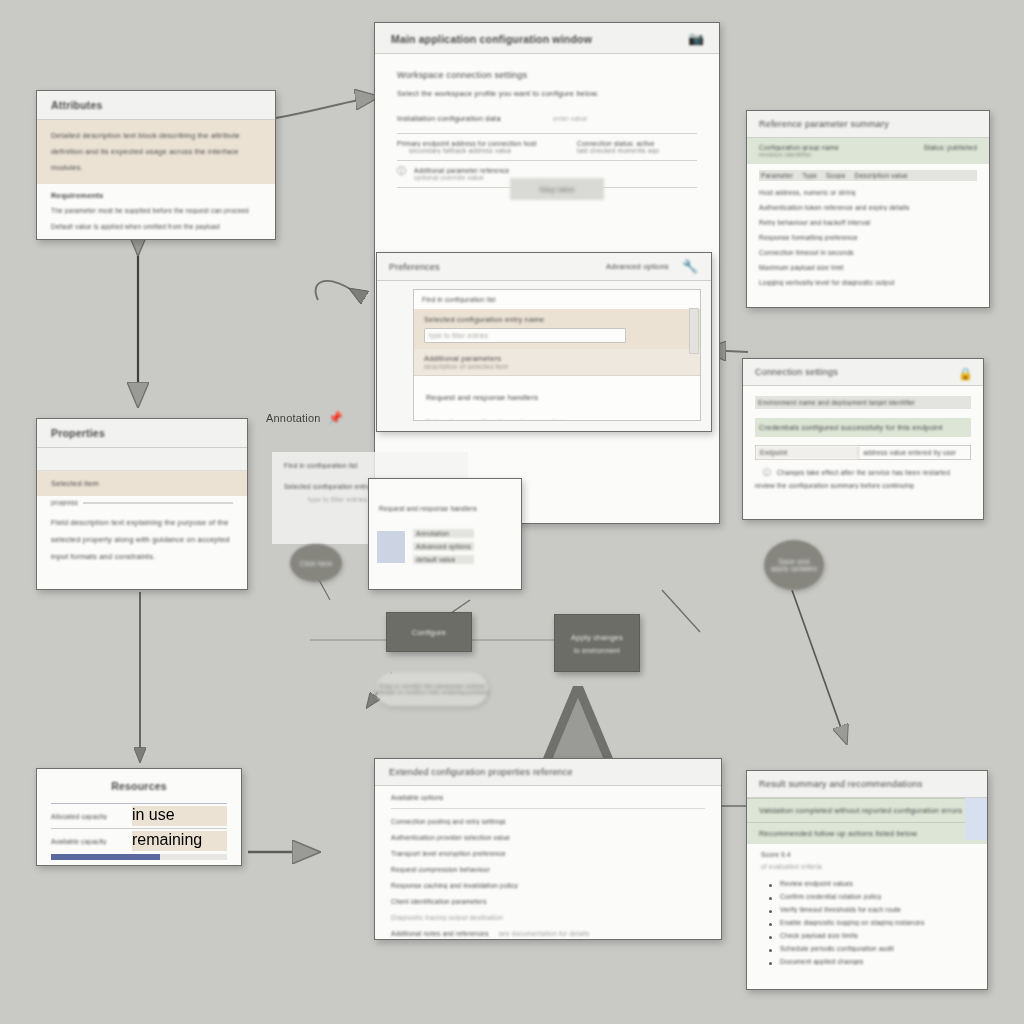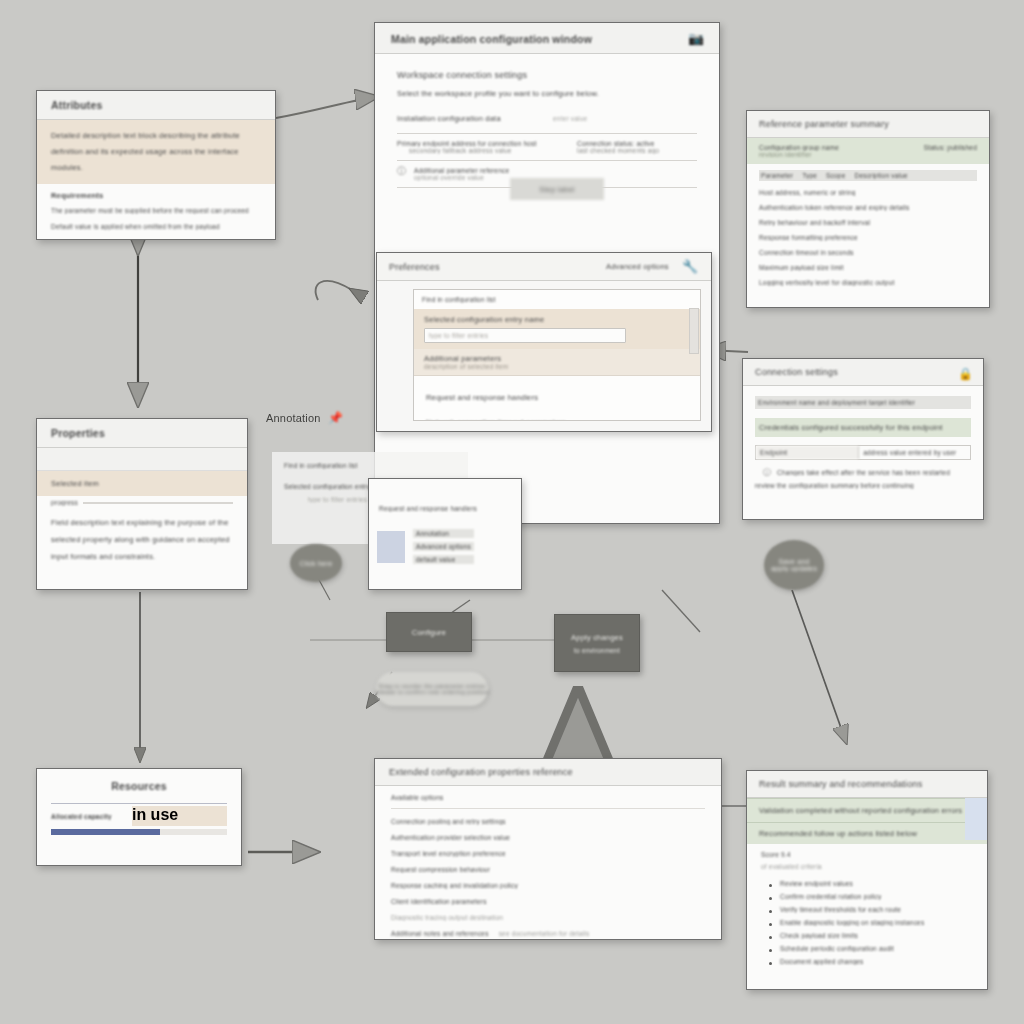--- a/index.html
+++ b/index.html
@@ -283,24 +283,28 @@
       <div style="padding:8px 14px 0;">
         <span class="bl sm wrap" style="line-height:17px;">Field description text explaining the purpose of the selected property along with guidance on accepted input formats and constraints.</span>
       </div>
     </div>
   </div>
 
   <div class="panel" style="left:36px;top:768px;width:204px;height:96px;">
     <div style="text-align:center;padding:9px 0 7px;">
       <span class="bl lg" style="display:inline-block;">Resources</span>
     </div>
-    <div style="padding:0 14px;font-weight:bold;">
+    <div style="padding:0 14px;">
       <div style="display:flex;border-top:1px solid #b9bcc8;height:24px;align-items:center;">
         <span class="bl xs" style="flex:0 0 46%;">Allocated capacity</span>
         <span class="hl-tan" style="flex:1;height:20px;display:block;">in use</span>
+      </div>
+      <div style="display:flex;border-top:1px solid #cdcbc6;height:24px;align-items:center;">
+        <span class="bl xs" style="flex:0 0 46%;">Available capacity</span>
+        <span class="hl-tan" style="flex:1;height:20px;display:block;">remaining</span>
       </div>
       <div style="height:6px;background:#e8e6e2;margin-top:1px;">
         <div id="pf" style="height:100%;background:#5a6a9e;width:62%;"></div>
       </div>
     </div>
   </div>
 
   <div class="panel" style="left:746px;top:110px;width:242px;height:196px;">
     <div class="titlebar" style="padding:8px 12px;">
       <span class="bl md">Reference parameter summary</span>

